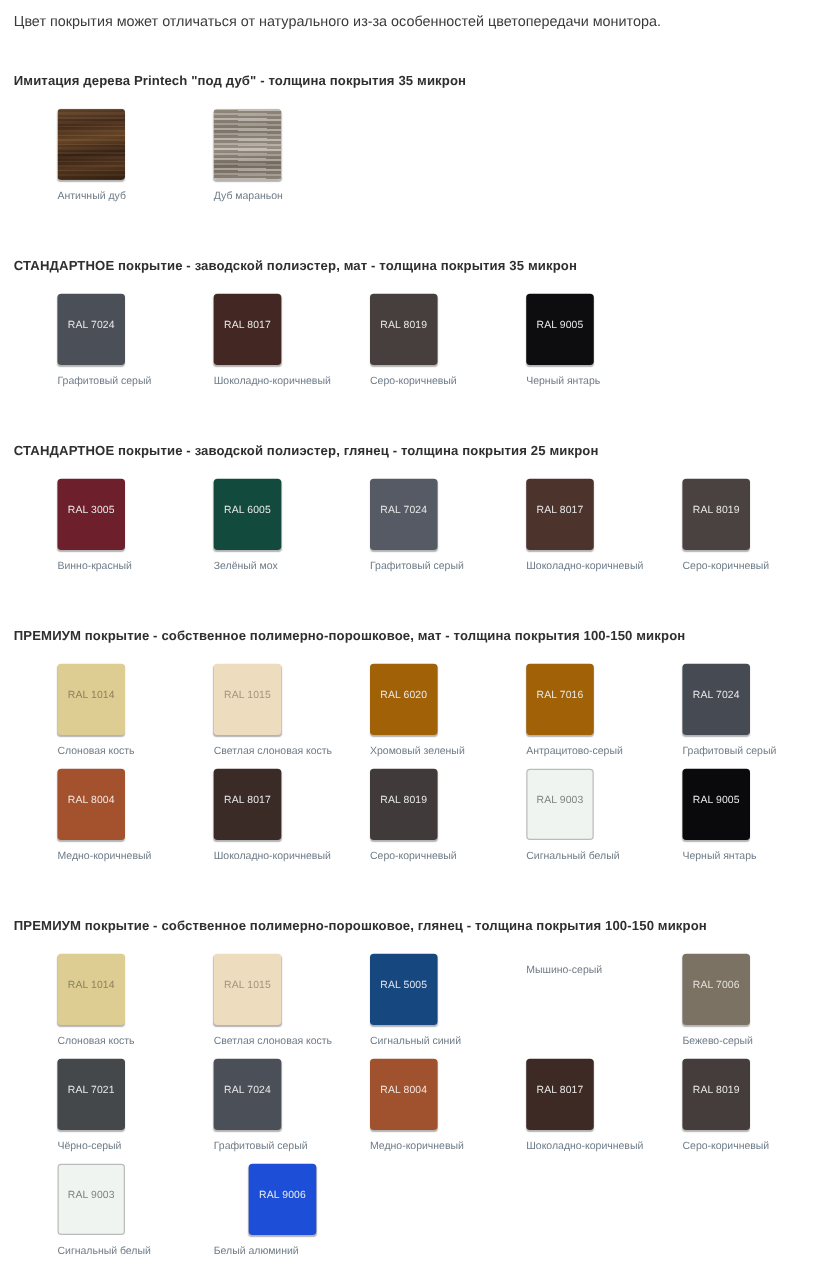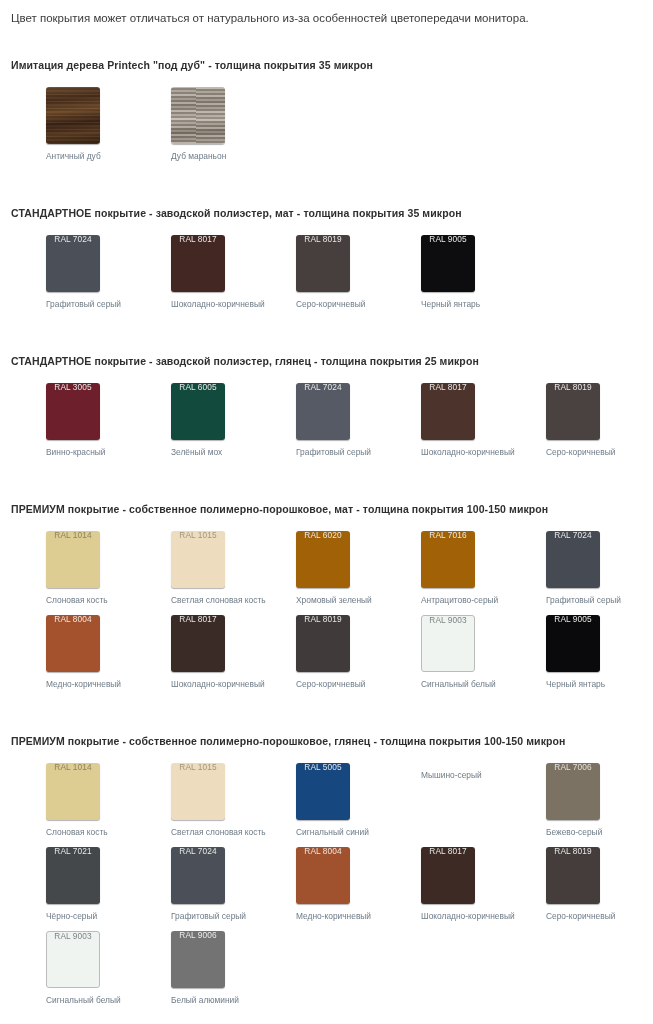--- a/index.html
+++ b/index.html
@@ -55,21 +55,21 @@
   }
   .swatch-cell.wood { padding-left: 35px; }
   .swatch-box {
     width: 54px;
     height: 57px;
     border-radius: 3px;
     box-sizing: border-box;
     position: relative;
     box-shadow: 0 1px 1px rgba(0,0,0,0.30);
     display: flex;
-    align-items: flex-start;
+    align-items: center;
     justify-content: center;
     overflow: hidden;
   }
   .swatch-box .ral {
     font-size: 8.3px;
     line-height: 9px;
     padding-bottom: 8px;
     white-space: nowrap;
     letter-spacing: 0.1px;
   }
@@ -319,21 +319,21 @@
             </div>
             <div class="swatch-caption">Серо-коричневый</div>
           </div>
           <div class="swatch-cell">
             <div class="swatch-box light-border" style="background: rgb(240, 244, 241);">
               <span class="ral" style="color: rgb(124, 132, 128);">RAL 9003</span>
             </div>
             <div class="swatch-caption">Сигнальный белый</div>
           </div>
           <div class="swatch-cell">
-            <div class="swatch-box" style="background: #737373;">
+            <div class="swatch-box" style="background: #1d4ed8; margin-left: 28px;">
               <span class="ral" style="color: rgb(236, 236, 236);">RAL 9006</span>
             </div>
             <div class="swatch-caption">Белый алюминий</div>
           </div>
         </div>
       </div>
     </div>
 
 </div>
 

